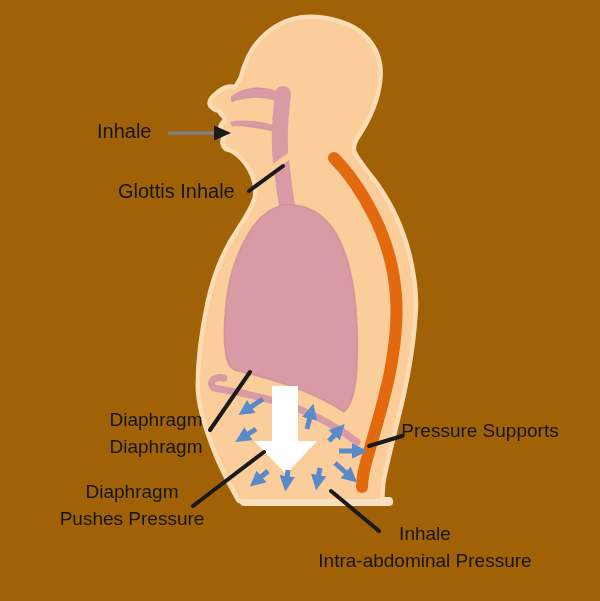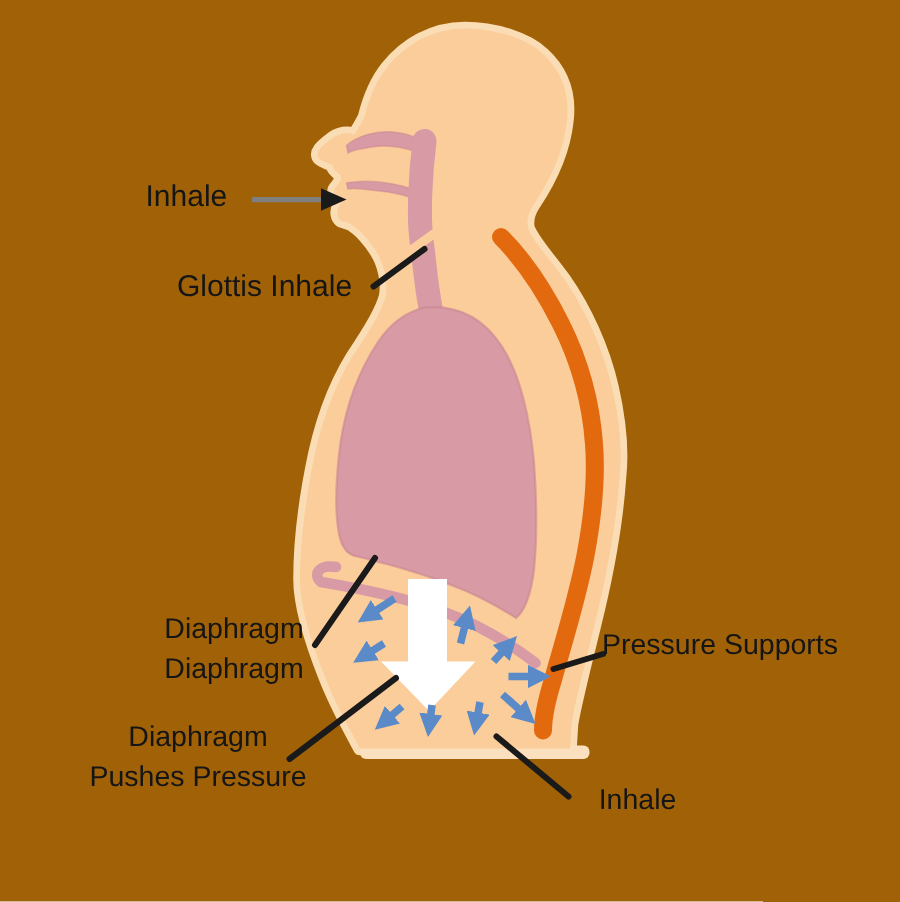--- a/index.html
+++ b/index.html
@@ -123,15 +123,16 @@
     <div>Pressure Supports</div>
   </div>
 
   <div class="label center" style="left:32px; top:478px; width:200px;">
     <div>Diaphragm</div>
     <div>Pushes Pressure</div>
   </div>
 
   <div class="label center" style="left:300px; top:520px; width:250px;">
     <div>Inhale</div>
+    <div>Intra-abdominal Pressure</div>
   </div>
 
 </div>
 
 </body></html>

